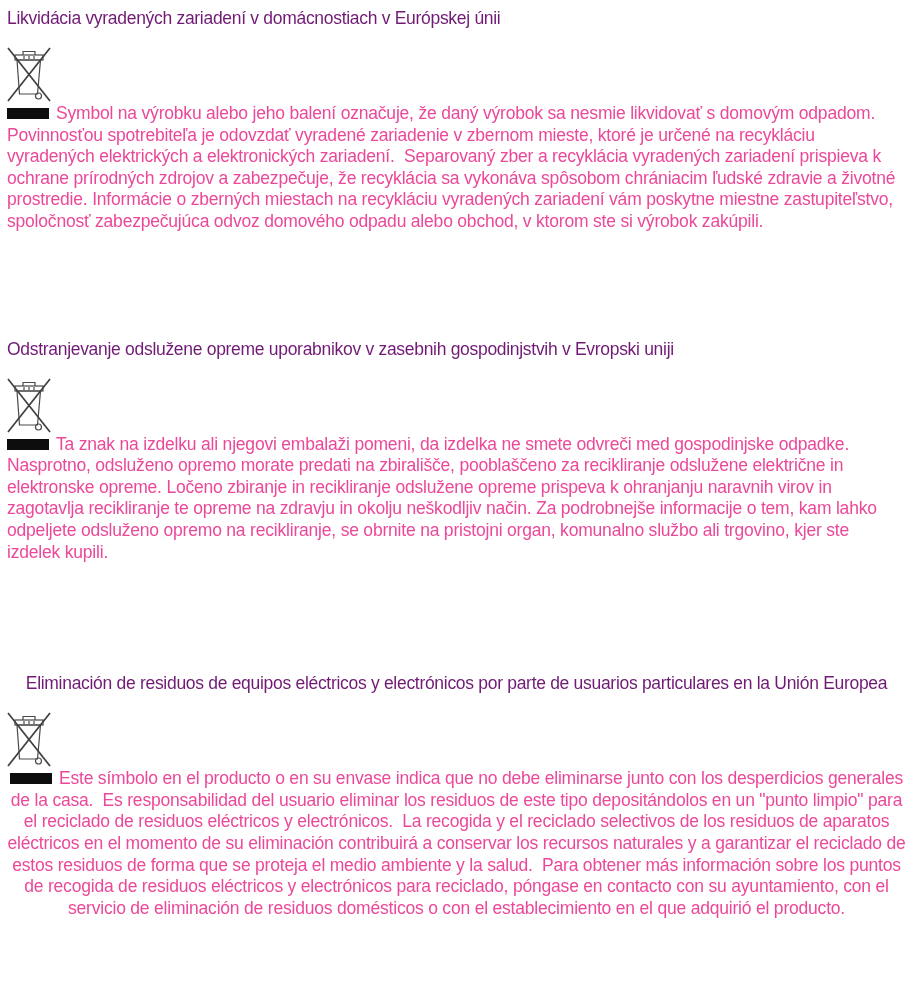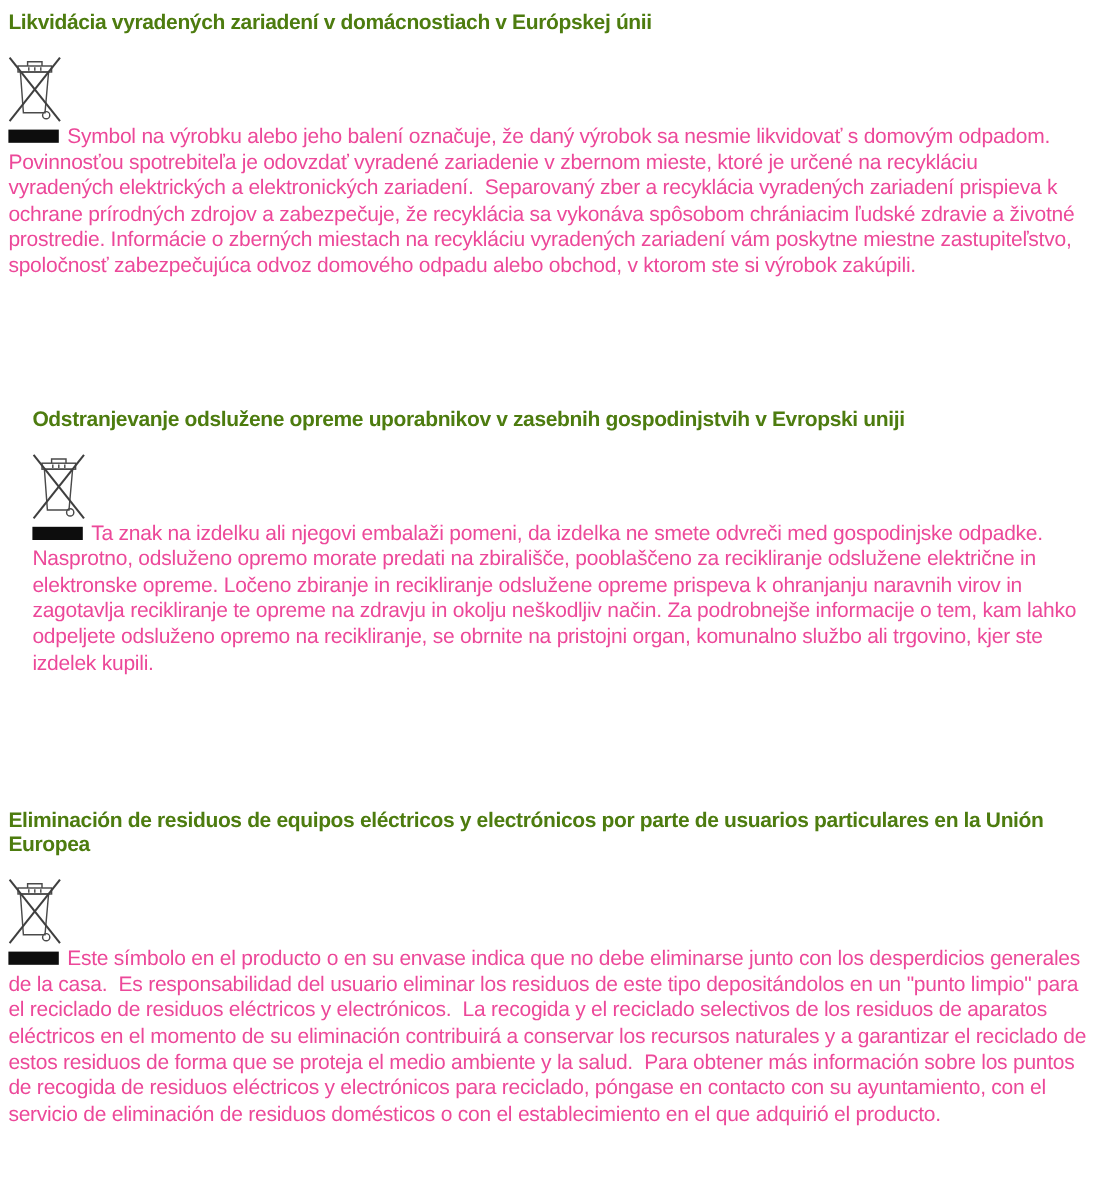--- a/index.html
+++ b/index.html
@@ -11,29 +11,29 @@
     color: #2b2b2b;
     overflow: hidden;
   }
   .page {
     box-sizing: border-box;
     width: 914px;
     height: 988px;
     padding: 8px 8px 0 7px;
   }
   .section { margin: 0; }
-  .section + .section.gap-lg { margin-top: 106px; margin-left: 20px; }
-  .section + .section.gap-xl { margin-top: 110px; }
+  .section + .section.gap-lg { margin-top: 106px; }
+  .section + .section.gap-xl { margin-top: 110px; text-align: center; }
   .section-title {
     margin: 0;
     font-size: 17.5px;
     line-height: 20px;
-    font-weight: 700;
+    font-weight: 400;
     letter-spacing: -0.3px;
-    color: #4d7c0f;
+    color: #701a75;
   }
   .weee-icon {
     margin: 16px 0 0 0;
     height: 58px;
     width: 44px;
   }
   .weee-icon svg { display: block; }
   .para {
     margin: 1px 0 0 0;
     font-size: 17.5px;

